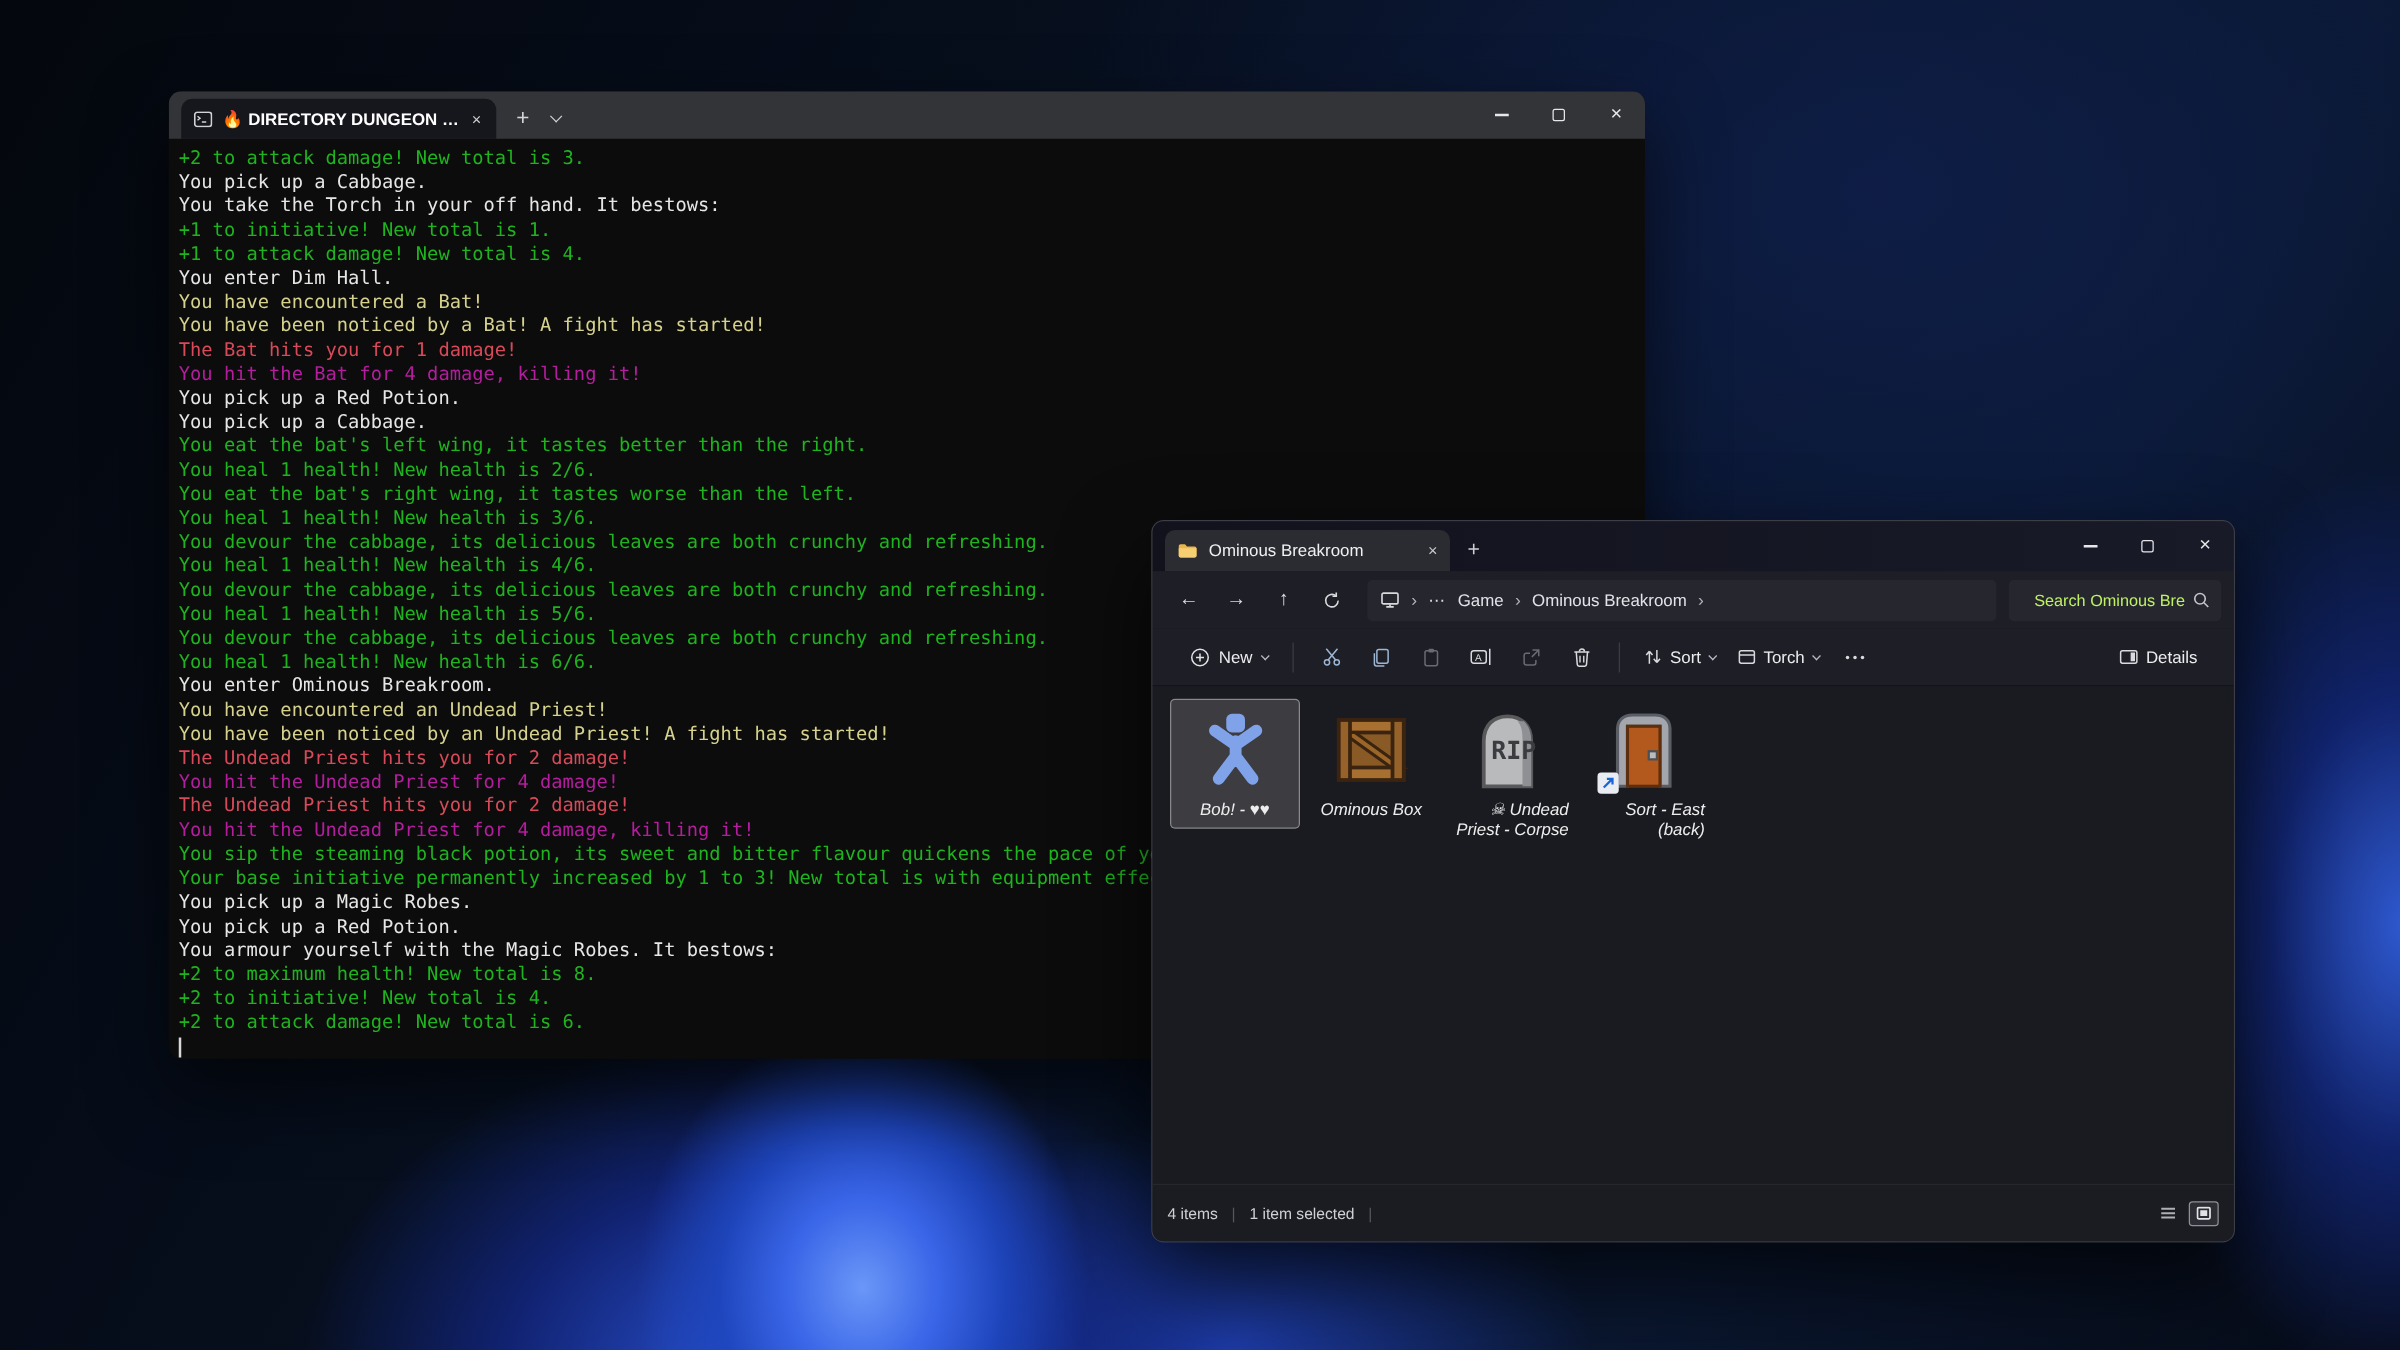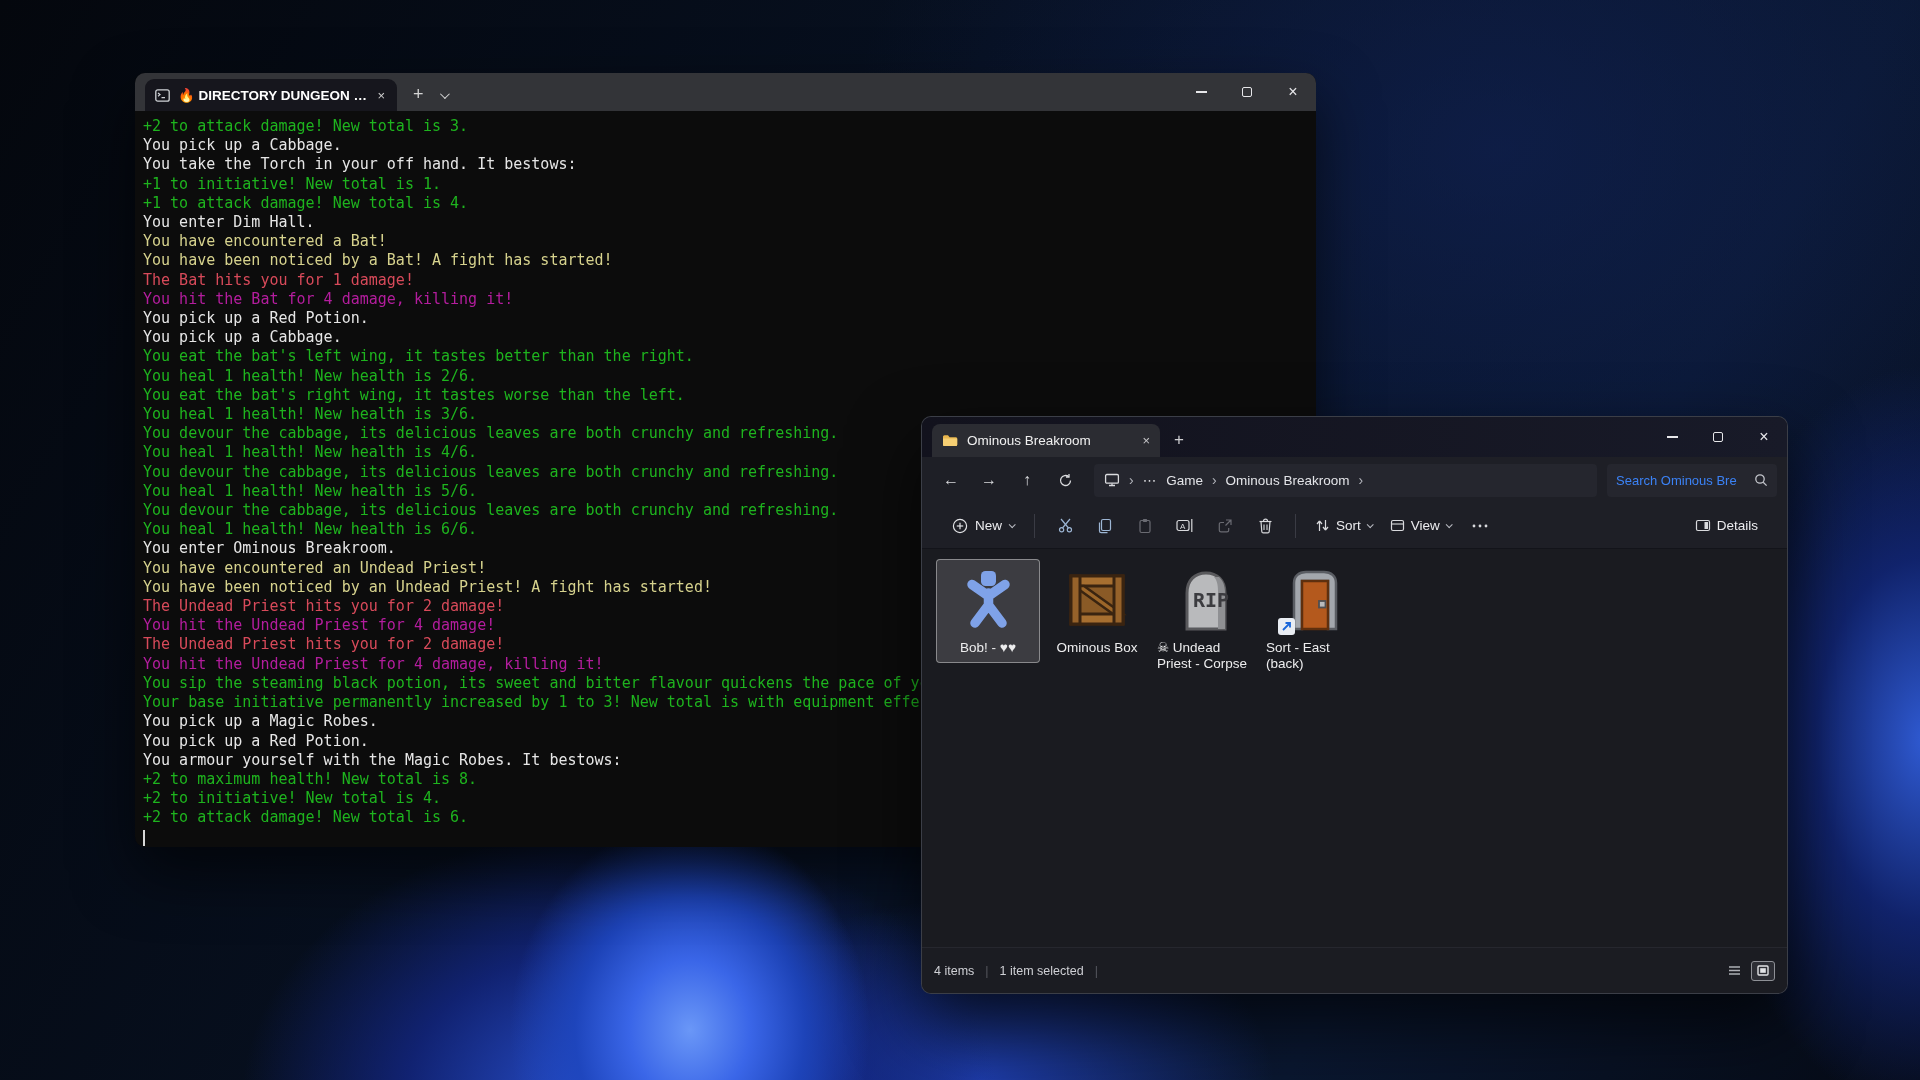--- a/index.html
+++ b/index.html
@@ -68,42 +68,42 @@
     padding:0 10px; }
   .nav-btn { width:38px; height:34px; display:flex; align-items:center; justify-content:center;
     color:#d9dadd; font-size:16px; border-radius:4px; }
   .crumb-box { flex:1; height:33px; background:#25262e; border-radius:4px; margin:0 10px;
     display:flex; align-items:center; padding:0 10px; gap:9px; font-size:13.5px; color:#e3e4e8;
     overflow:hidden; }
   .crumb-sep { color:#b3b5bc; font-size:14px; }
   .crumb-ellipsis { color:#d9dadd; letter-spacing:1px; }
   .search-box { width:170px; height:33px; background:#25262e; border-radius:4px;
     display:flex; align-items:center; padding:0 9px; gap:6px; }
-  .search-text { flex:1; font-size:13px; color:#3b82f6; white-space:nowrap; overflow:hidden; }
+  .search-text { flex:1; font-size:13px; color:#bef264; white-space:nowrap; overflow:hidden;text-align:right; }
 
   .ex-cmdbar { height:46px; flex:0 0 auto; background:#1e1f26; display:flex; align-items:center;
     padding:0 20px; border-bottom:1px solid #13141a; }
   .cmd-new { display:flex; align-items:center; gap:7px; padding:0 10px; height:34px;
     font-size:13.5px; color:#ececef; border-radius:4px; }
   .cmd-divider { width:1px; height:24px; background:#3a3b44; margin:0 10px; }
   .cmd-ico { width:40px; height:34px; display:flex; align-items:center; justify-content:center;
     border-radius:4px; }
   .cmd-label-btn { display:flex; align-items:center; gap:6px; padding:0 9px; height:34px;
     font-size:13.5px; color:#ececef; border-radius:4px; }
   .cmd-spacer { flex:1; }
   .chev-sm { display:inline-block; width:5px; height:5px; border-right:1.2px solid #b9bbc2;
     border-bottom:1.2px solid #b9bbc2; transform:rotate(45deg) translateY(-1px); }
 
   .ex-items { flex:1; background:#1a1b20; padding:10px 14px; display:flex;
     align-items:flex-start; gap:5px; }
   .tile { width:104px; padding:7px 2px 6px; display:flex; flex-direction:column;
     align-items:center; gap:7px; border-radius:4px; border:1px solid transparent; }
   .tile.selected { background:rgba(255,255,255,.15); border-color:rgba(255,255,255,.4); }
   .tile-ico { width:66px; height:66px; position:relative; }
-  .tile-lbl { font-size:13.5px; line-height:15.5px; text-align:left; color:#ededee; max-width:100px; }
+  .tile-lbl { font-size:13.5px; line-height:15.5px; text-align:right; color:#ededee; max-width:100px;font-style:italic; }
   .shortcut-badge { position:absolute; left:-4px; bottom:-2px; width:17px; height:17px;
     background:#e9edf3; border-radius:3px; display:flex; align-items:center; justify-content:center; }
 
   .ex-status { height:46px; flex:0 0 auto; background:#1b1c22; display:flex; align-items:center;
     padding:0 12px; gap:11px; font-size:12.5px; color:#cfd0d5; border-top:1px solid #26272e; }
   .status-sep { color:#55565e; }
   .view-toggles { margin-left:auto; display:flex; gap:5px; }
   .vt-btn { width:24px; height:20px; display:flex; align-items:center; justify-content:center;
     border-radius:3px; border:1px solid transparent; }
   .vt-btn.active { border-color:#8e9096; background:#2d2e35; }
@@ -254,21 +254,21 @@
         <path d="M10.5 2 V12 M10.5 12 L8 9 M10.5 12 L13 9" fill="none" stroke="#d9dadd" stroke-width="1.2"></path>
       </svg>
       <span>Sort</span>
       <span class="chev-sm"></span>
     </div>
     <div class="cmd-label-btn">
       <svg width="15" height="13" viewBox="0 0 15 13">
         <rect x="1.5" y="1.5" width="12" height="10" rx="1.5" fill="none" stroke="#d9dadd" stroke-width="1.2"></rect>
         <line x1="1.5" y1="5" x2="13.5" y2="5" stroke="#d9dadd" stroke-width="1.1"></line>
       </svg>
-      <span>View</span>
+      <span>Torch</span>
       <span class="chev-sm"></span>
     </div>
     <div class="cmd-ico">
       <svg width="16" height="4" viewBox="0 0 16 4">
         <circle cx="2" cy="2" r="1.4" fill="#d9dadd"></circle>
           <circle cx="8" cy="2" r="1.4" fill="#d9dadd"></circle>
           <circle cx="14" cy="2" r="1.4" fill="#d9dadd"></circle>
       </svg>
     </div>
     <div class="cmd-spacer"></div>

